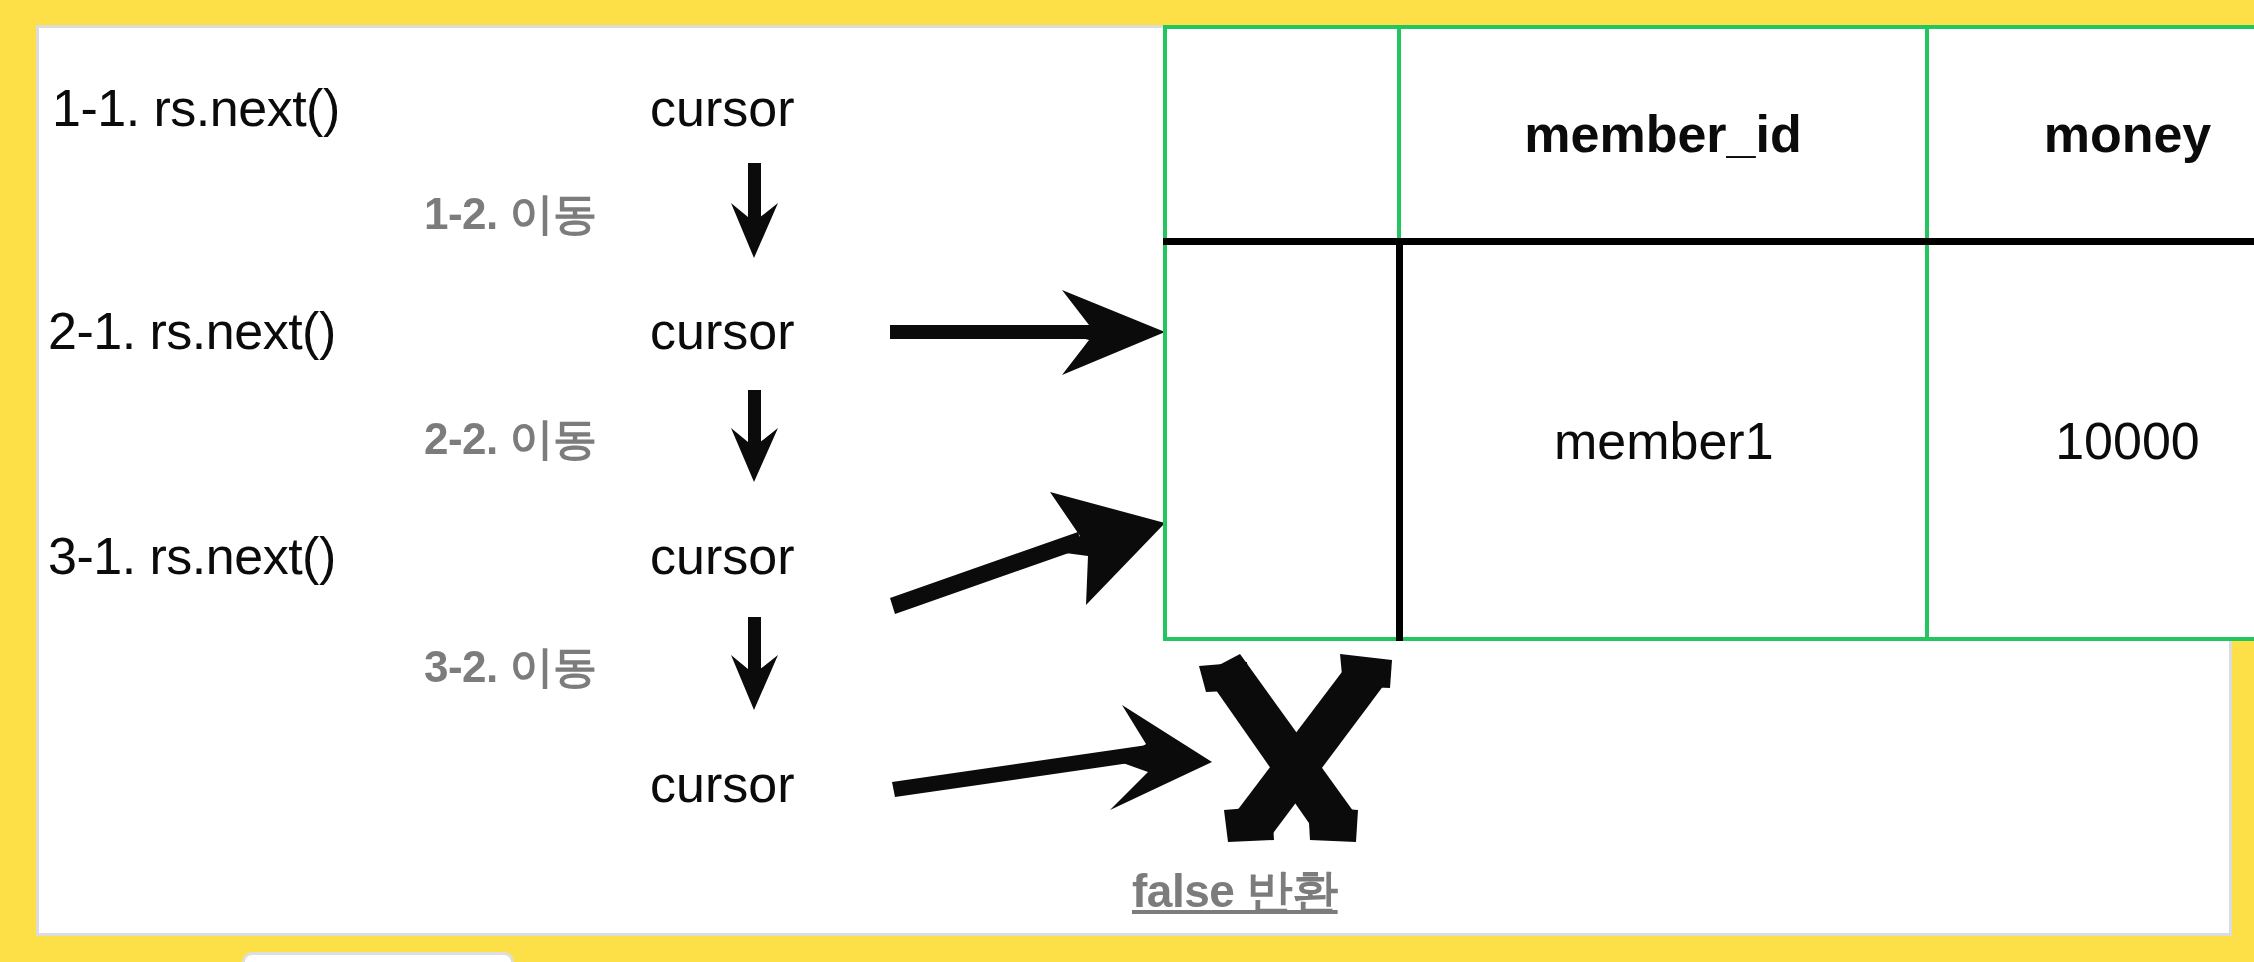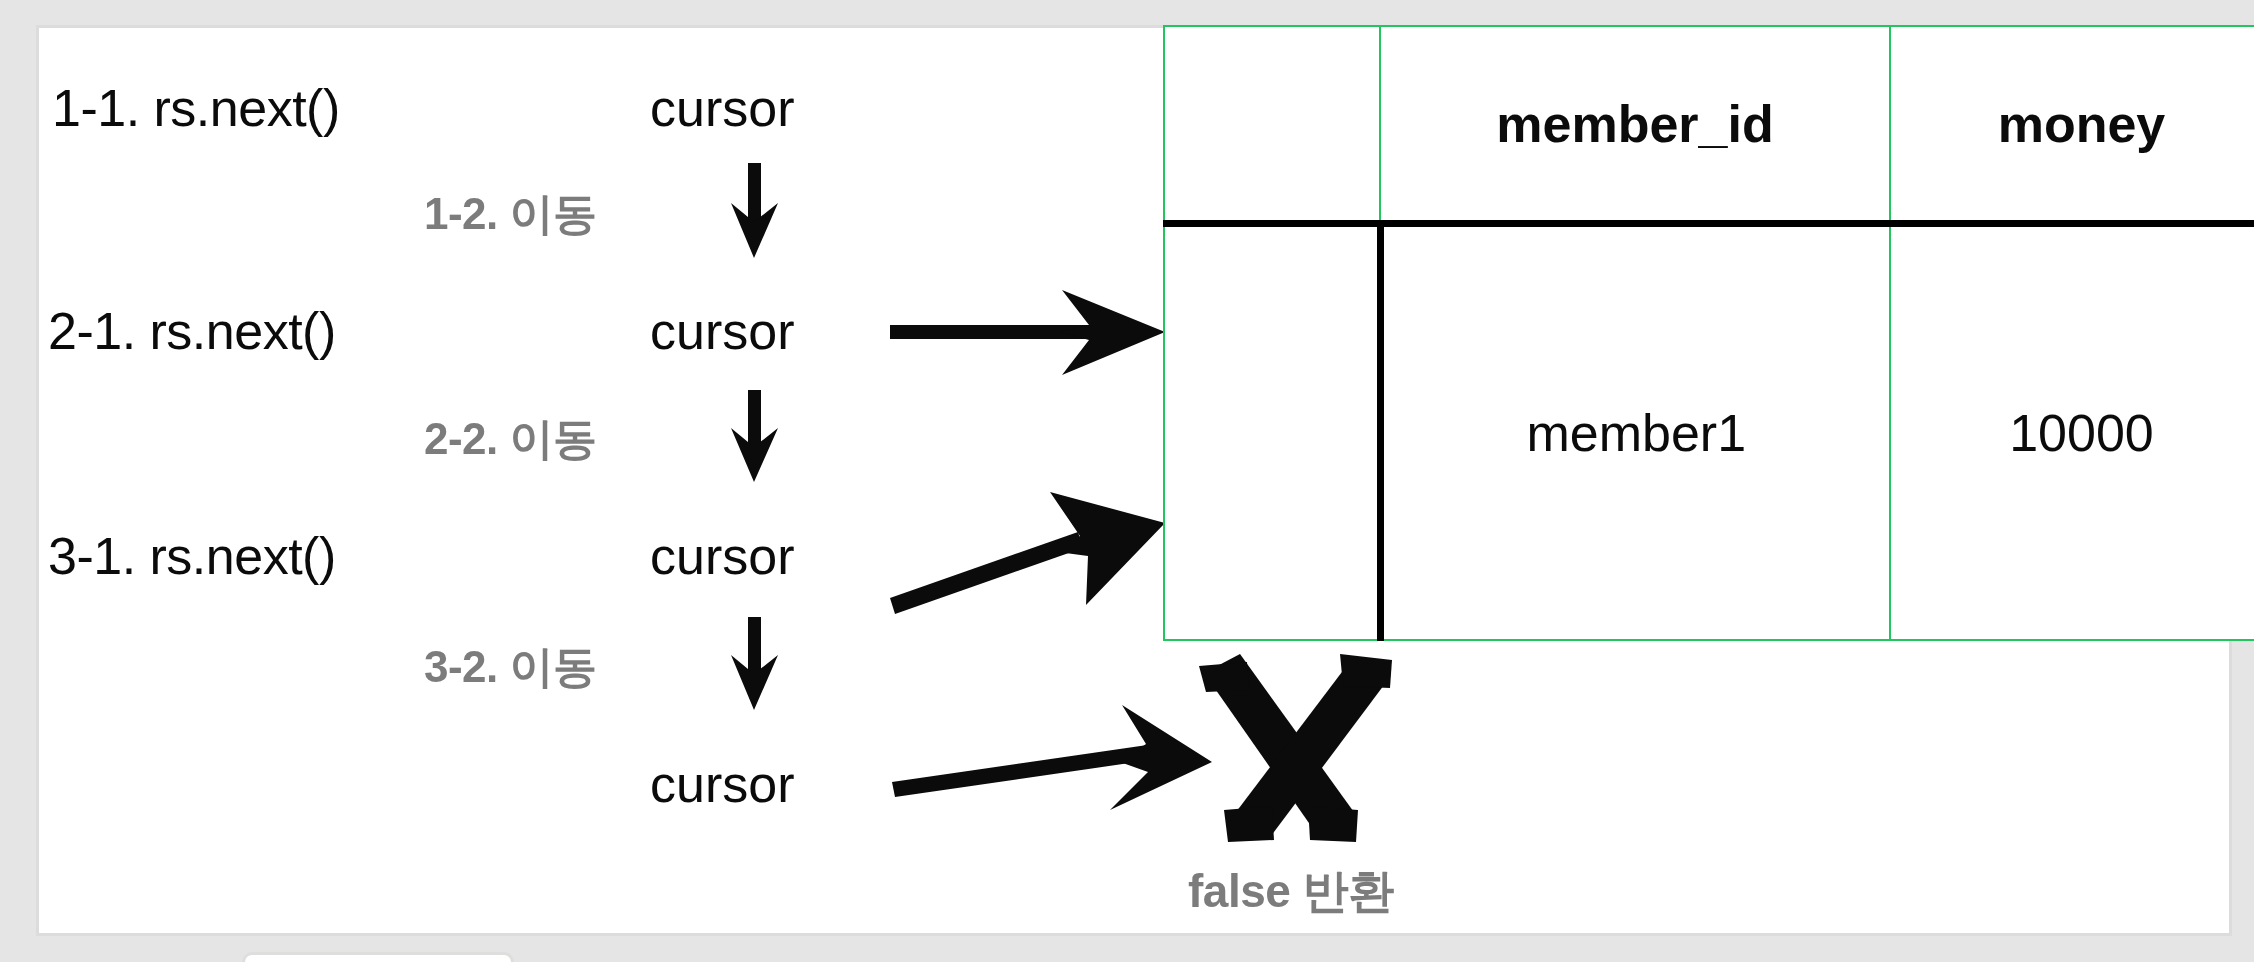--- a/index.html
+++ b/index.html
@@ -9,21 +9,21 @@
     width: 2254px;
     height: 962px;
     overflow: hidden;
     font-family: "Liberation Sans", "DejaVu Sans", sans-serif;
   }
 
   #stage {
     position: relative;
     width: 2254px;
     height: 962px;
-    background: #e5e5e5;
+    background: #fde047;
   }
 
   
   .figure-card {
     position: absolute;
     left: 36px;
     top: 25px;
     width: 2196px;
     height: 911px;
     border: 3px solid #dcdcdc;
@@ -99,24 +99,24 @@
     position: absolute;
     left: 1163px;
     top: 25px;
     width: 1079px;
     height: 616px;
     border-collapse: collapse;
     table-layout: fixed;
     background: #ffffff;
   }
   .rs-table td, .rs-table th {
-    border: 2px solid #22c55e;
+    border: 4px solid #22c55e;
     text-align: center;
     vertical-align: middle;
-    padding: 4px;
+    padding: 12px;
     color: #0b0b0b;
     font-weight: 400;
     font-size: 52px;
   }
   .rs-table th {
     font-weight: 700;
     font-size: 52px;
     height: 185px;
   }
   .rs-table td {
@@ -146,21 +146,21 @@
   <div class="step-label" style="left:48px; top:305px;">2-1. rs.next()</div>
   <div class="cursor-label" style="left:650px; top:305px;">cursor</div>
   <div class="move-label" style="left:424px; top:417px;">2-2. 이동</div>
 
   <div class="step-label" style="left:48px; top:530px;">3-1. rs.next()</div>
   <div class="cursor-label" style="left:650px; top:530px;">cursor</div>
   <div class="move-label" style="left:424px; top:645px;">3-2. 이동</div>
 
   <div class="cursor-label" style="left:650px; top:758px;">cursor</div>
 
-  <div class="false-label" style="left:1188px; top:868px;">false 반환</div>
+  <div class="false-label" style="left:1132px; top:868px;text-decoration:underline;">false 반환</div>
 
   <svg class="ink-layer" viewBox="0 0 2254 962">
 
     <g fill="#0b0b0b">
       <rect x="748" y="163" width="13" height="62"></rect>
       <path d="M731 203 L754 258 L778 203 L754 222 Z"></path>
     </g>
 
     <g fill="#0b0b0b">
       <rect x="748" y="390" width="13" height="60"></rect>

